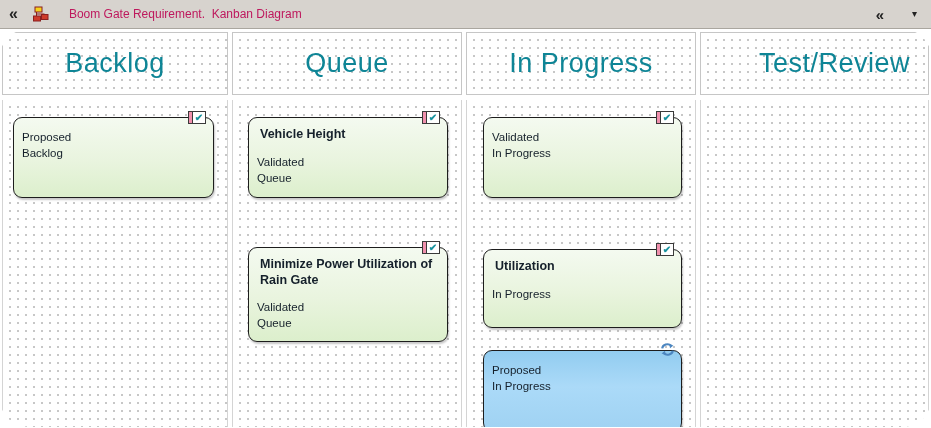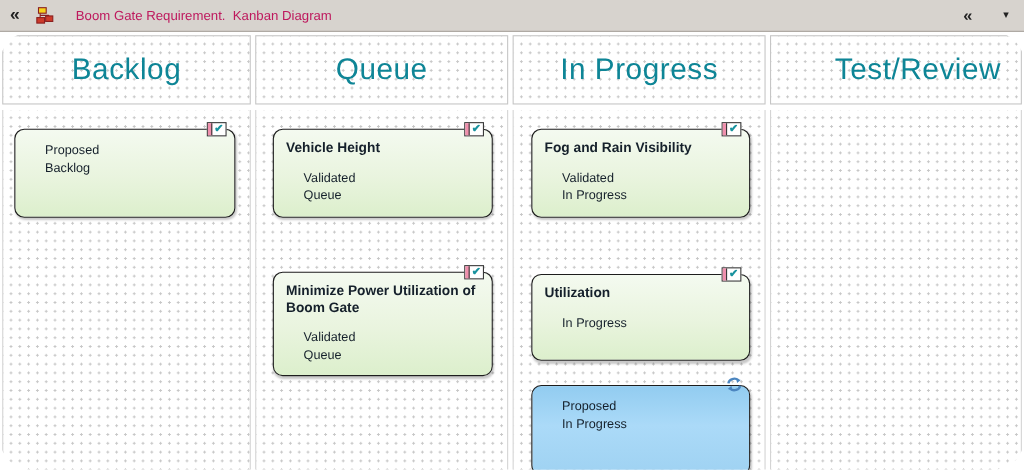--- a/index.html
+++ b/index.html
@@ -26,21 +26,21 @@
     display:flex; align-items:center; justify-content:center;
     color:#0e8596; font-size:27px; letter-spacing:0.5px; }
   .lane-body { position:absolute; top:71px; bottom:0; border-left:1px solid #d4d4d4; border-right:1px solid #d4d4d4; }
 
   
   .card { position:absolute; border:1.5px solid #1d1d1d; border-radius:9px;
     box-shadow:1px 2px 2px rgba(0,0,0,0.22); cursor:pointer; }
   .card.green { background:linear-gradient(180deg,#f4faf0 0%, #e9f4de 55%, #dcefcc 100%); }
   .card.blue  { background:linear-gradient(180deg,#92ccf0 0%, #abdaf8 45%, #9fd2f2 100%); }
   .card-title { margin:9px 11px 0 11px; font-size:12.5px; font-weight:600; color:#15202b; line-height:1.25; }
-  .card-meta  { margin:13px 11px 0 27px; font-size:11.5px; color:#15202b; }
+  .card-meta  { margin:13px 11px 0 8px; font-size:11.5px; color:#15202b; }
   .card-meta div { margin-bottom:4px; }
 
   
   .req-icon { position:absolute; top:-7px; right:7px; width:18px; height:13px;
     background:#fff; border:1px solid #3a3a3a; display:flex; }
   .req-strip { width:4px; background:#f090ad; border-right:1px solid #3a3a3a; }
   .req-check { flex:1; color:#18929e; font-size:10px; line-height:11px; text-align:center; font-weight:bold; }
 
   
   .change-icon { position:absolute; top:-10px; right:5px; width:17px; height:17px; }
@@ -94,35 +94,34 @@
       <div class="card-meta">
         <div>Validated</div>
         <div>Queue</div>
       </div>
     </div>
     <div class="card green" style="left:15px; top:147px; width:200px; height:95px;">
       <span class="req-icon">
           <span class="req-strip"></span>
           <span class="req-check">✔</span>
         </span>
-      <div class="card-title">Minimize Power Utilization of Boom Gate</div>
+      <div class="card-title">Minimize Power Utilization of Rain Gate</div>
       <div class="card-meta">
         <div>Validated</div>
         <div>Queue</div>
       </div>
     </div>
   </div>
 
   <div class="lane-body dotted" style="left:466px;width:230px;">
     <div class="card green" style="left:16px; top:17px; width:199px; height:81px;">
       <span class="req-icon">
           <span class="req-strip"></span>
           <span class="req-check">✔</span>
         </span>
-      <div class="card-title">Fog and Rain Visibility</div>
       <div class="card-meta">
         <div>Validated</div>
         <div>In Progress</div>
       </div>
     </div>
     <div class="card green" style="left:16px; top:149px; width:199px; height:79px;">
       <span class="req-icon">
           <span class="req-strip"></span>
           <span class="req-check">✔</span>
         </span>

